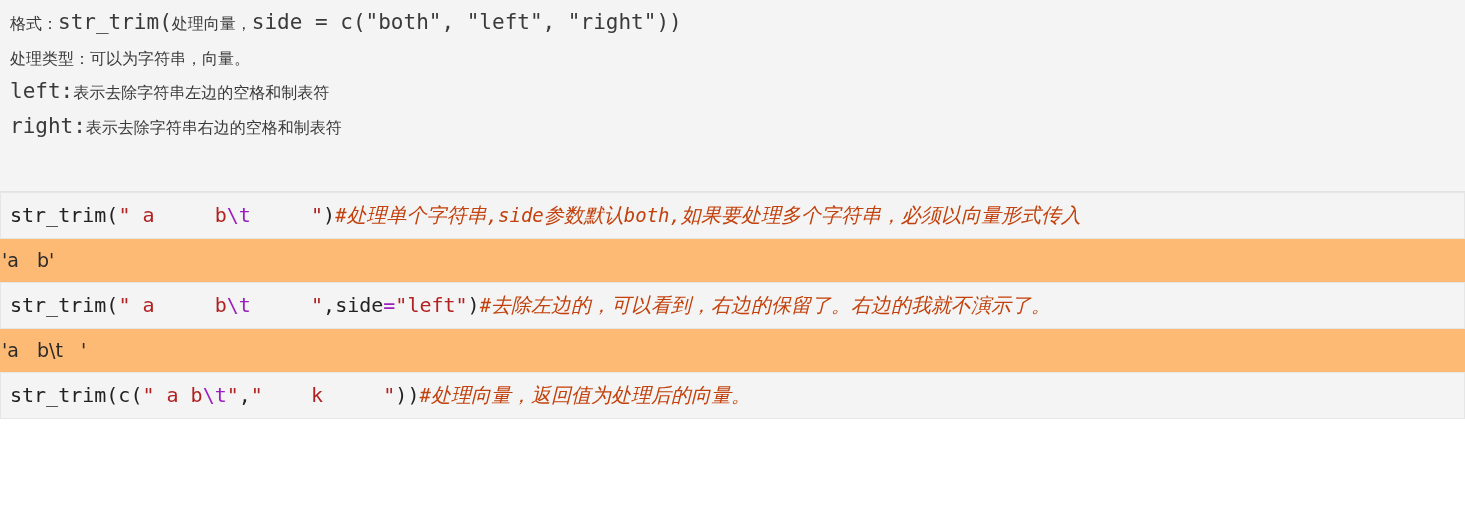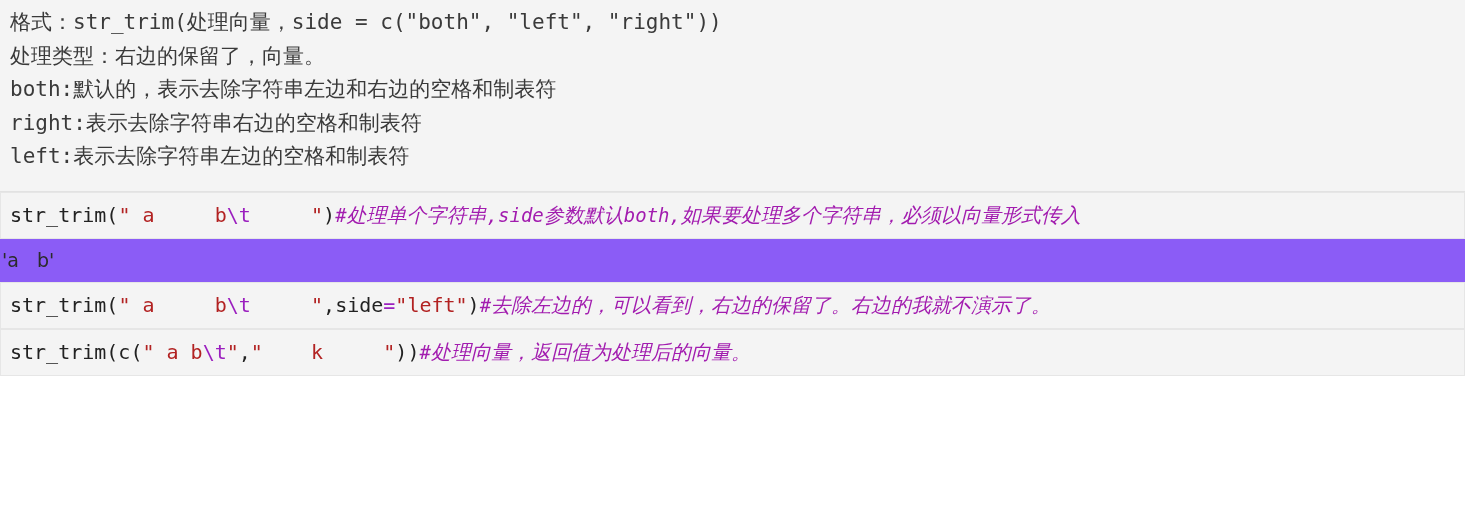--- a/index.html
+++ b/index.html
@@ -25,22 +25,22 @@
   }
   .doc-line {
     font-family: "DejaVu Sans Mono", monospace;
     font-size: 21px;
     line-height: 33.5px;
     color: #3a3a3a;
     white-space: pre;
     letter-spacing: 0;
   }
   .doc-line .cjk {
-    font-family: Liberation Serif, serif;
-    font-size: 21px;
+    font-family: Liberation Sans, sans-serif;
+    font-size: 16px;
     text-align: center;
   }
   .doc-line .mono {
     font-family: "DejaVu Sans Mono", monospace;
   }
 
   
   .cell-group { width: 100%; }
 
   .code-cell {
@@ -56,65 +56,65 @@
     font-size: 20px;
     line-height: 30px;
     color: #222222;
     white-space: pre;
   }
   .tok-str   { color: #b22222; }
   .tok-esc   { color: #9b1fbf; }
   .tok-op    { color: #9b1fbf; }
   .tok-plain { color: #222222; }
   .tok-comment {
-    color: #a21caf;
+    color: #c2410c;
     font-style: italic;
     font-family: "DejaVu Serif", serif;
     font-size: 20px;
     text-align: center;
   }
   .tok-comment .lat {
     font-family: "DejaVu Sans Mono", monospace;
     font-style: italic;
     font-size: 19px;
   }
 
   .output-cell {
-    background: #8b5cf6;
+    background: #fdba74;
     padding: 9px 16px 10px 2px;
     box-sizing: border-box;
     white-space: pre;
   }
   .output-text {
     font-family: "DejaVu Sans", sans-serif;
     font-size: 19px;
     line-height: 24px;
     color: #2b2b2b;
     white-space: pre;
   }
 </style>
 </head>
 <body>
 
 <div>
 
   <div class="doc-panel" id="doc-panel">
       <div class="doc-line"><span class="cjk">格式：</span><span class="mono">str_trim(</span><span class="cjk">处理向量，</span><span class="mono">side = c("both", "left", "right"))</span></div>
-      <div class="doc-line"><span class="cjk">处理类型：右边的保留了，向量。</span></div>
-      <div class="doc-line"><span class="mono">both:</span><span class="cjk">默认的，表示去除字符串左边和右边的空格和制表符</span></div>
+      <div class="doc-line"><span class="cjk">处理类型：可以为字符串，向量。</span></div>
+      <div class="doc-line"><span class="mono">left:</span><span class="cjk">表示去除字符串左边的空格和制表符</span></div>
       <div class="doc-line"><span class="mono">right:</span><span class="cjk">表示去除字符串右边的空格和制表符</span></div>
-      <div class="doc-line"><span class="mono">left:</span><span class="cjk">表示去除字符串左边的空格和制表符</span></div>
     </div>
 
   <div id="cells-container">
       <div class="cell-group">
         <div class="code-cell"><div class="code-line"><span class="tok-plain">str_trim(</span><span class="tok-str">" a     b</span><span class="tok-esc">\t</span><span class="tok-str">     "</span><span class="tok-plain">)</span><span class="tok-comment"><span class="lat">#</span>处理单个字符串<span class="lat">,side</span>参数默认<span class="lat">both,</span>如果要处理多个字符串，必须以向量形式传入</span></div></div>
         <div class="output-cell"><div class="output-text">'a   b'</div></div>
       </div>
       <div class="cell-group">
         <div class="code-cell"><div class="code-line"><span class="tok-plain">str_trim(</span><span class="tok-str">" a     b</span><span class="tok-esc">\t</span><span class="tok-str">     "</span><span class="tok-plain">,side</span><span class="tok-op">=</span><span class="tok-str">"left"</span><span class="tok-plain">)</span><span class="tok-comment"><span class="lat">#</span>去除左边的，可以看到，右边的保留了。右边的我就不演示了。</span></div></div>
+        <div class="output-cell"><div class="output-text">'a   b\t   '</div></div>
       </div>
       <div class="cell-group">
         <div class="code-cell"><div class="code-line"><span class="tok-plain">str_trim(c(</span><span class="tok-str">" a b</span><span class="tok-esc">\t</span><span class="tok-str">"</span><span class="tok-plain">,</span><span class="tok-str">"    k     "</span><span class="tok-plain">))</span><span class="tok-comment"><span class="lat">#</span>处理向量，返回值为处理后的向量。</span></div></div>
       </div>
     </div>
 
 </div>
 
 </body></html>

